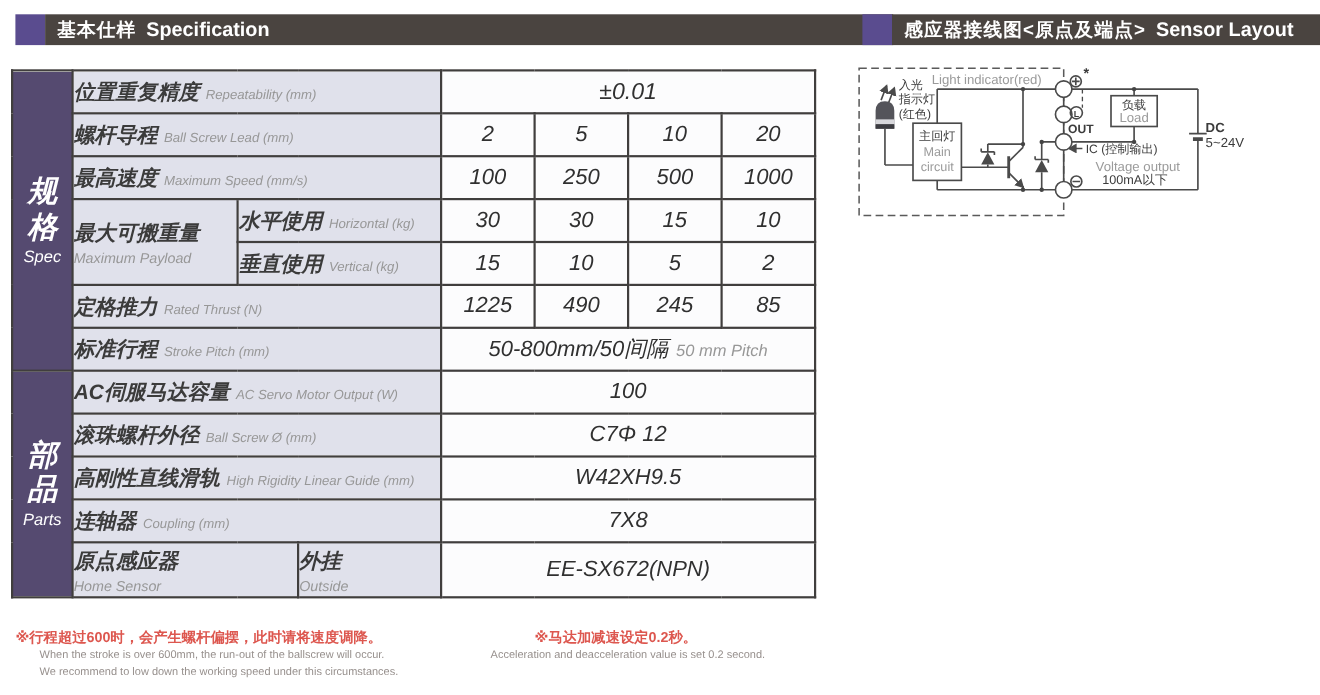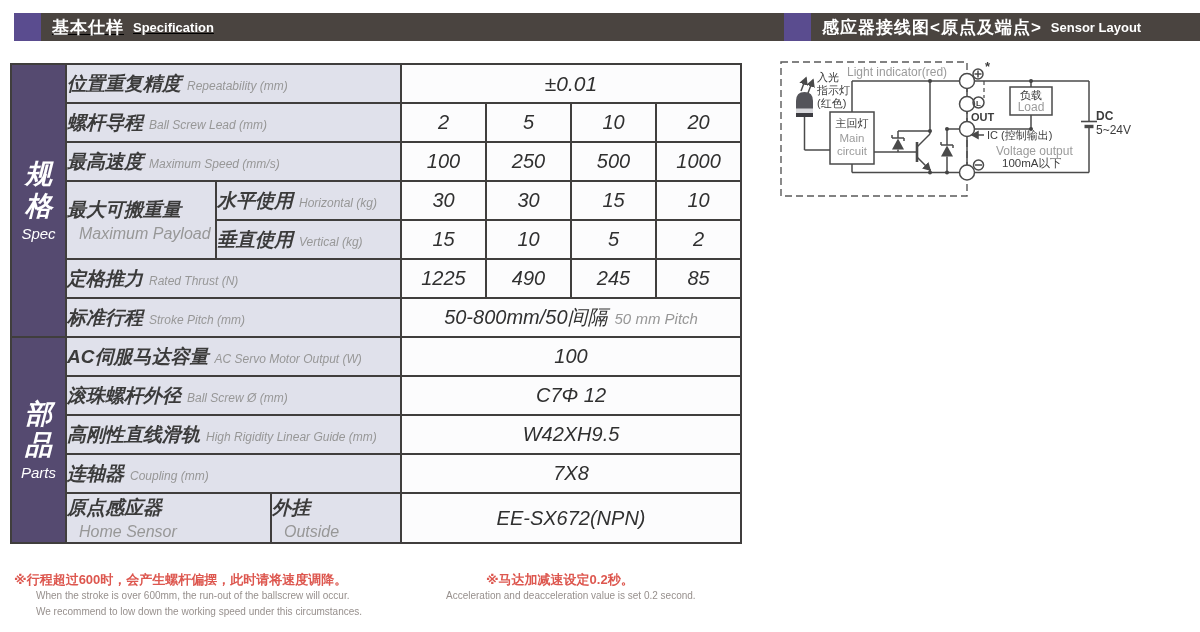--- a/index.html
+++ b/index.html
@@ -5,37 +5,37 @@
   html,body{margin:0;padding:0;background:#fff;}
   .page{position:relative;width:1200px;height:632px;background:#ffffff;overflow:hidden;
         font-family:"Liberation Sans","DejaVu Sans",sans-serif;}
 
   
   .hdr{position:absolute;display:flex;height:28px;}
   .hdr .sq{width:27px;height:28px;background:var(--accent);}
   .hdr .bar{flex:1;background:var(--headerBg);color:#fff;display:flex;align-items:center;
             padding-left:11px;gap:9px;white-space:nowrap;overflow:hidden;}
   .hdr .zh{font-size:17px;font-weight:bold;letter-spacing:1px;}
-  .hdr .en{font-size:13px;font-weight:600;}
-  #hdr-left{left:14px;top:13px;width:798px;text-decoration:underline;}
+  .hdr .en{font-size:18px;font-weight:600;}
+  #hdr-left{left:14px;top:13px;width:798px;}
   #hdr-right{left:784px;top:13px;width:493px;}
 
   
   table.spec{position:absolute;left:10px;top:63px;width:730px;border-collapse:collapse;table-layout:fixed;}
   table.spec td{border:2px solid var(--border);padding:0;overflow:hidden;font-style:italic;}
   table.spec tr{height:39px;}
   table.spec tr.tall{height:50px;}
   td.side{background:var(--sidebar);color:#fff;text-align:center;vertical-align:middle;margin-top:34px;}
   .szh{font-size:27px;font-weight:bold;width:1.05em;margin:0 auto;word-break:break-all;line-height:1.15;}
   .sen{font-size:15px;margin-top:3px;}
   td.lbl{background:var(--labelBg);padding-left:10px;white-space:nowrap;vertical-align:middle;}
   .lzh{font-size:19px;font-weight:600;color:#3b3b3b;}
   .len{font-size:12px;color:#979797;margin-left:6px;}
   td.lbl.stack .lzh{display:block;}
-  td.lbl.stack .len{display:block;margin-left:12px;font-size:16px;margin-top:2px;}
+  td.lbl.stack .len{display:block;margin-left:0;font-size:13px;margin-top:2px;}
   td.val{background:#fcfcfd;text-align:center;vertical-align:middle;font-size:20px;color:#303030;}
   td.val .sub{font-size:15px;color:#979797;margin-left:7px;}
   td.val.big{font-size:21px;}
 
   
   .note{position:absolute;}
   .note .red{color:var(--noteRed);font-weight:600;font-size:13px;line-height:15px;}
   .note .gray{color:var(--noteGray);font-size:10px;line-height:15px;margin-left:22px;margin-top:1px;}
   #note1{left:14px;top:572px;}
   #note2{left:424px;top:572px;text-align:center;}

